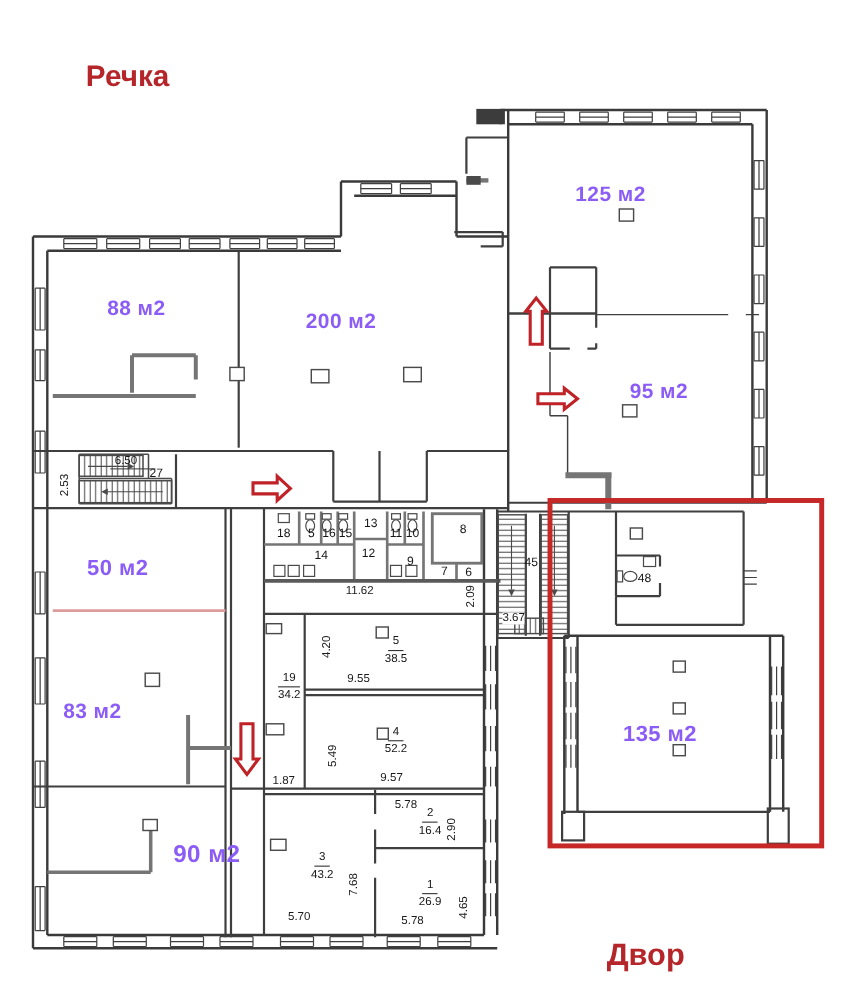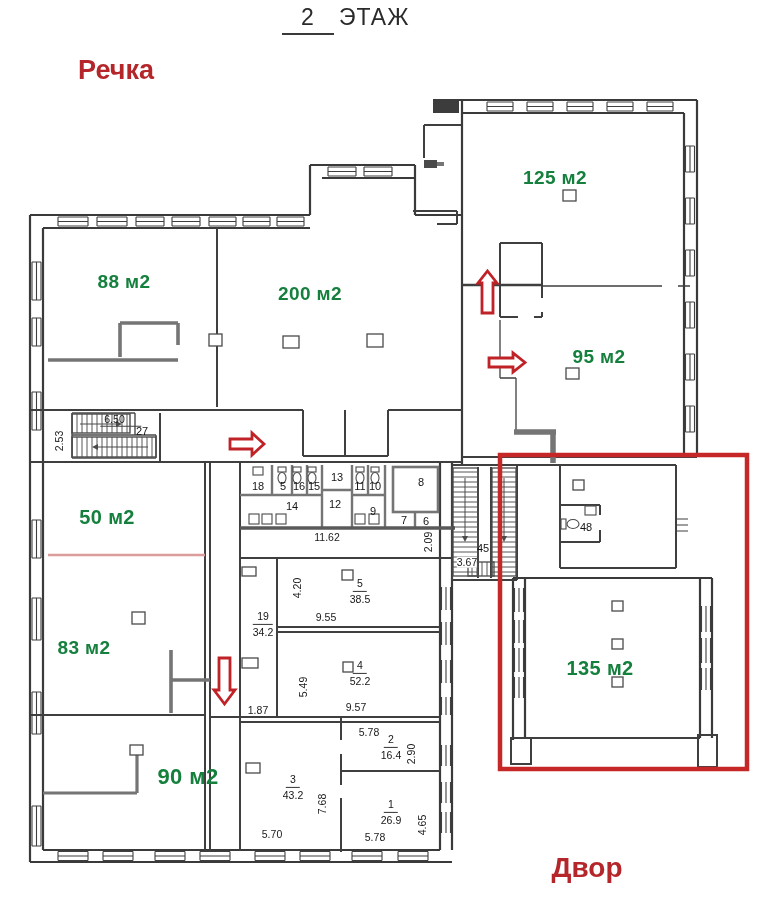--- a/index.html
+++ b/index.html
@@ -1,21 +1,21 @@
 <!DOCTYPE html>
 <html><head>
 <meta charset="utf-8">
 <style>
   html,body{margin:0;padding:0;background:#ffffff;}
   #stage{position:relative;width:775px;height:900px;background:#fff;overflow:hidden;
          font-family:"Liberation Sans",sans-serif;}
   #plan-svg{position:absolute;left:0;top:0;}
   .lbl{position:absolute;transform:translate(-50%,-50%);white-space:nowrap;color:#1f1f1f;
        font-family:"Liberation Sans",sans-serif;line-height:1;}
-  .red{color:#15803d;font-weight:600;letter-spacing:.4px;font-size:19px;}
+  .red{color:#8b5cf6;font-weight:600;letter-spacing:.4px;font-size:19px;}
   .red.big{font-weight:700;font-size:20px;}
   .ctx{color:#b5262b;font-weight:600;}
   .num{font-size:11px;color:#151515;}
   .dim{font-size:10.5px;color:#1a1a1a;}
   .v{transform:translate(-50%,-50%) rotate(-90deg);}
   .frac{position:absolute;transform:translate(-50%,-50%);text-align:center;font-size:10.5px;
         color:#151515;line-height:1.2;}
   .frac .fnum{display:inline-block;border-bottom:1px solid #333;padding:0 4px 1px 4px;}
   .frac .farea{display:block;padding-top:1px;}
   .plan-title{position:absolute;left:282px;top:4px;font-size:23px;color:#2a2a2a;letter-spacing:1px;}
@@ -214,23 +214,20 @@
   <path d="M48,555 H205" stroke="#dc9c9c" stroke-width="2.5" fill="none"></path>
   <rect x="500" y="455" width="247" height="314" fill="none" stroke="#c62828" stroke-width="4.5"></rect>
   <g stroke="#bf2227" stroke-width="2.8" fill="#ffffff" stroke-linejoin="miter">
     <polygon points="487.5,271 497,283 493,283 493,313 482,313 482,283 478,283"></polygon>
     <polygon points="489,358 513,358 513,353 525,362.5 513,372 513,367 489,367"></polygon>
     <polygon points="230,439 252,439 252,433 264,444 252,455 252,449 230,449"></polygon>
     <polygon points="219,658 230,658 230,690 235,690 224.5,704 214,690 219,690"></polygon>
   </g>
 </svg>
 
-  <div class="plan-title">
-    <span class="t-num">2</span><span>ЭТАЖ</span>
-  </div>
   <div class="lbl ctx" style="left:116px;top:70px;font-size:27px;">Речка</div>
   <div class="lbl ctx" style="left:587px;top:868px;font-size:28px;">Двор</div>
 
   <div class="lbl red" style="left:124px;top:281px;">88 м2</div>
   <div class="lbl red" style="left:310px;top:293px;">200 м2</div>
   <div class="lbl red" style="left:555px;top:177px;">125 м2</div>
   <div class="lbl red" style="left:599px;top:356px;">95 м2</div>
   <div class="lbl red big" style="left:107px;top:517px;">50 м2</div>
   <div class="lbl red" style="left:84px;top:647px;">83 м2</div>
   <div class="lbl red big" style="left:188px;top:777px;font-size:22px;">90 м2</div>
@@ -242,21 +239,21 @@
   <div class="lbl num" style="left:314px;top:486px;">15</div>
   <div class="lbl num" style="left:337px;top:477px;">13</div>
   <div class="lbl num" style="left:360px;top:486px;">11</div>
   <div class="lbl num" style="left:375px;top:486px;">10</div>
   <div class="lbl num" style="left:292px;top:506px;">14</div>
   <div class="lbl num" style="left:335px;top:504px;">12</div>
   <div class="lbl num" style="left:373px;top:511px;">9</div>
   <div class="lbl num" style="left:421px;top:482px;">8</div>
   <div class="lbl num" style="left:404px;top:520px;">7</div>
   <div class="lbl num" style="left:426px;top:521px;">6</div>
-  <div class="lbl num" style="left:483px;top:512px;margin-top:36px;">45</div>
+  <div class="lbl num" style="left:483px;top:512px;">45</div>
   <div class="lbl num" style="left:586px;top:527px;">48</div>
   <div class="lbl num" style="left:142px;top:431px;">27</div>
 
   <div class="frac" style="left:263px;top:624px;">
     <span class="fnum">19</span>
     <span class="farea">34.2</span>
   </div>
   <div class="frac" style="left:360px;top:591px;">
     <span class="fnum">5</span>
     <span class="farea">38.5</span>

